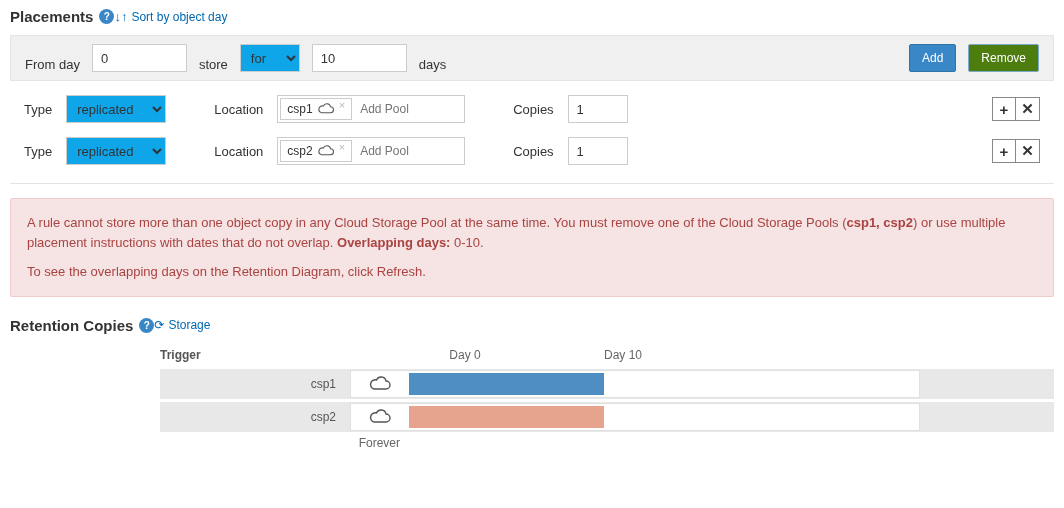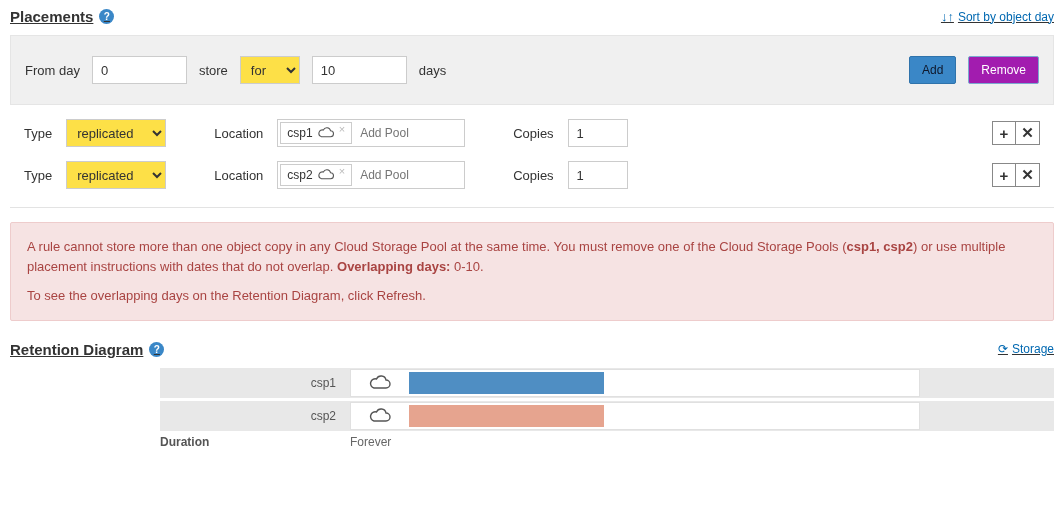--- a/index.html
+++ b/index.html
@@ -1,35 +1,35 @@
 <!DOCTYPE html>
 <html><head>
 <meta charset="utf-8">
 <style>
 * { box-sizing: border-box; margin: 0; padding: 0; }
 body { font-family: Arial, Helvetica, sans-serif; font-size: 13px; color: #333; background: #fff; padding: 8px 10px; width: 1064px; }
 a { text-decoration: none; }
 
-.section-header { display: flex; align-items: center; justify-content: space-between; margin-bottom: 10px; text-decoration: underline; }
+.section-header { display: flex; align-items: center; justify-content: flex-start; margin-bottom: 10px; }
 .section-title { font-size: 15px; font-weight: bold; color: #333; display: flex; align-items: center; gap: 6px; }
 .help-icon { display: inline-flex; align-items: center; justify-content: center; width: 15px; height: 15px; background: #3a87c7; color: #fff; border-radius: 50%; font-size: 10px; font-weight: bold; }
 .sort-link { color: #0068b1; font-size: 12px; display: flex; align-items: center; gap: 4px; cursor: pointer; }
 .sort-arrows { font-size: 13px; }
 .refresh-link { color: #0068b1; font-size: 12px; display: flex; align-items: center; gap: 4px; cursor: pointer; }
 
-.grey-bar { background: #f0f0f0; padding: 20px 14px; display: flex; align-items: center; gap: 12px; border: 1px solid #e5e5e5; }
+.grey-bar { background: #f0f0f0; padding: 8px 14px; display: flex; align-items: flex-end; gap: 12px; border: 1px solid #e5e5e5; }
 .label { color: #333; }
 input[type="text"] { border: 1px solid #ccc; padding: 5px 8px; font-size: 13px; background: #fff; color: #333; height: 28px; }
-select { border: 1px solid #ccc; padding: 4px 6px; font-size: 13px; background: #fde047; color: #333; height: 28px; width: 100px; }
+select { border: 1px solid #ccc; padding: 4px 6px; font-size: 13px; background: #0ea5e9; color: #333; height: 28px; width: 100px; }
 .w70 { width: 95px; }
 .w60 { width: 60px; }
 .spacer { flex: 1; }
-.btn { display: inline-block; padding: 6px 12px; font-size: 12px; border-radius: 2px; border: 1px solid transparent; cursor: pointer; color: #0f172a; }
+.btn { display: inline-block; padding: 6px 12px; font-size: 12px; border-radius: 2px; border: 1px solid transparent; cursor: pointer; color: #ffffff; }
 .btn-add { background: #3a87c7; border-color: #2f73ab; }
-.btn-remove { background: #a21caf; border-color: #7aa9cf; color: #fff; }
+.btn-remove { background: #4d7c0f; border-color: #7aa9cf; color: #fff; }
 
 .placement-row { display: flex; align-items: center; gap: 14px; padding: 14px 14px 0 14px; }
 .location-group { display: flex; align-items: center; border: 1px solid #ccc; height: 28px; }
 .pool-chip { display: flex; align-items: center; gap: 4px; padding: 0 6px; border: 1px solid #ccc; margin: 2px; height: 22px; background: #fff; font-size: 12px; position: relative; }
 .pool-chip .close-x { color: #bbb; font-size: 11px; position: relative; top: -4px; }
 .add-pool-input { border: none; padding: 4px 6px; font-size: 12px; color: #8b5cf6; height: 24px; width: 110px; outline: none; }
 .copies-input { width: 60px; color: #999; }
 .row-actions { display: flex; margin-left: auto; }
 .icon-btn { width: 24px; height: 24px; border: 1px solid #888; background: #fff; display: inline-flex; align-items: center; justify-content: center; font-size: 15px; font-weight: bold; cursor: pointer; }
 .icon-btn + .icon-btn { border-left: none; }
@@ -137,30 +137,36 @@
 
 <div class="alert">
   <p>
     <span>A rule cannot store more than one object copy in any Cloud Storage Pool at the same time. You must remove one of the Cloud Storage Pools (</span><strong>csp1, csp2</strong><span>) or use multiple placement instructions with dates that do not overlap. </span><strong>Overlapping days:</strong><span> 0-10.</span>
   </p>
   <p>To see the overlapping days on the Retention Diagram, click Refresh.</p>
 </div>
 
 <div class="section-header" style="margin-top:20px;">
   <div class="section-title">
-    <span>Retention Diagram</span>
+    <span>Retention Copies</span>
     <span class="help-icon">?</span>
   </div>
   <a class="refresh-link">
     <span>⟳</span>
     <span>Storage</span>
   </a>
 </div>
 
 <div class="diagram">
+  <div class="diagram-header-row">
+    <span class="trigger-label">Trigger</span>
+    <span style="width:34px;text-align:center;position:relative;left:28px;">Day 0</span>
+    <span style="width:150px"></span>
+    <span>Day 10</span>
+  </div>
 
   <div class="diagram-bar-row">
     <span class="bar-label">csp1</span>
     <div class="bar-track">
       <span class="bar-cloud">
           <svg class="cloud-svg big" viewBox="0 0 24 16">
             <path d="M6 13h12a4 4 0 0 0 0-8 5 5 0 0 0-9.5-1A4 4 0 0 0 6 13z"></path>
           </svg>
         </span>
       <div class="bar-fill blue" style="width:195px;"></div>
@@ -175,16 +181,15 @@
           <svg class="cloud-svg big" viewBox="0 0 24 16">
             <path d="M6 13h12a4 4 0 0 0 0-8 5 5 0 0 0-9.5-1A4 4 0 0 0 6 13z"></path>
           </svg>
         </span>
       <div class="bar-fill pink" style="width:195px;"></div>
     </div>
     <span class="trailing"></span>
   </div>
 
   <div class="duration-row">
-    <span class="duration-label">Duration</span>
-    <span style="width:240px;text-align:left">Forever</span>
+    <span style="width:240px;text-align:right">Forever</span>
   </div>
 </div>
 
 </body></html>

